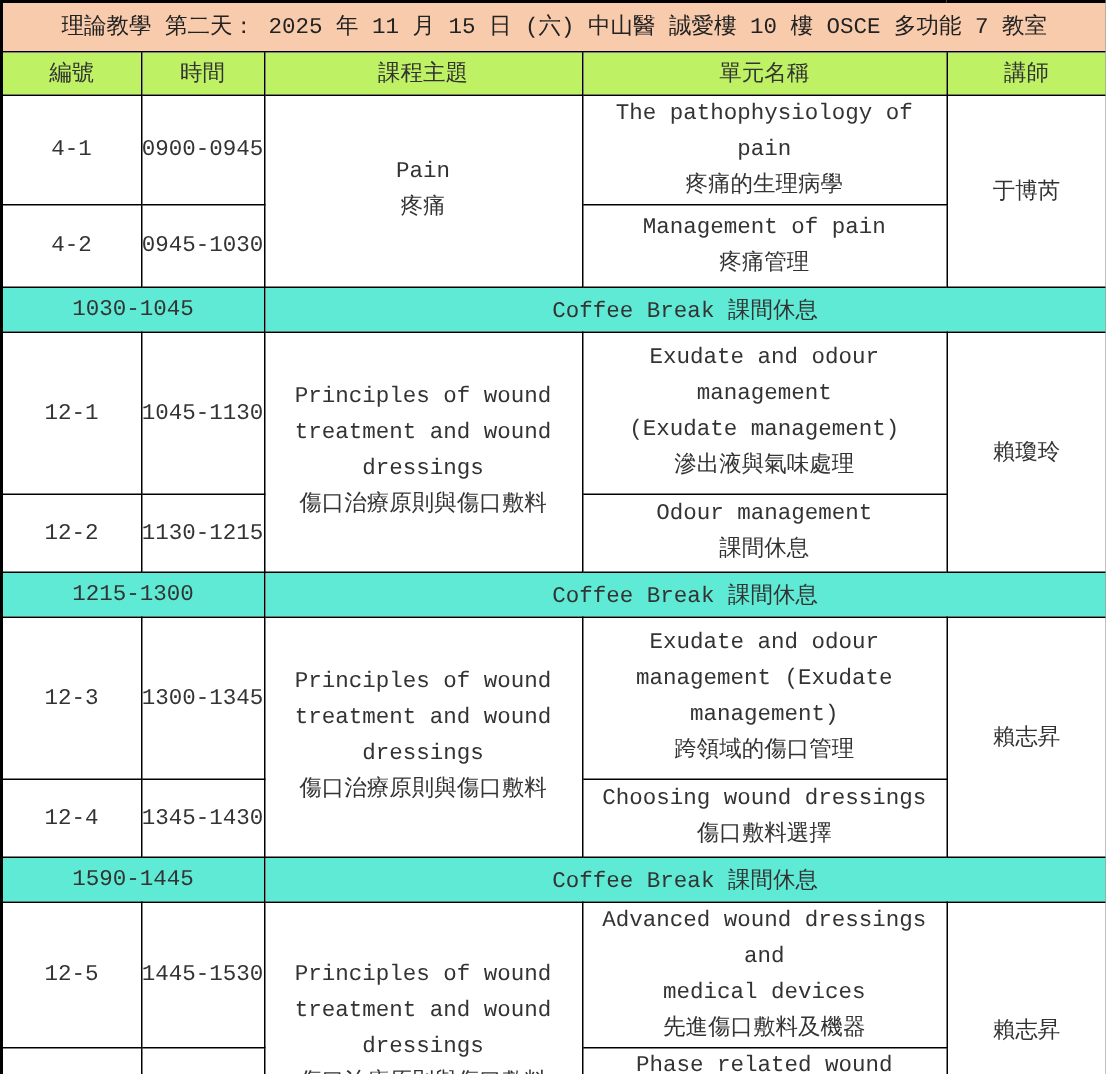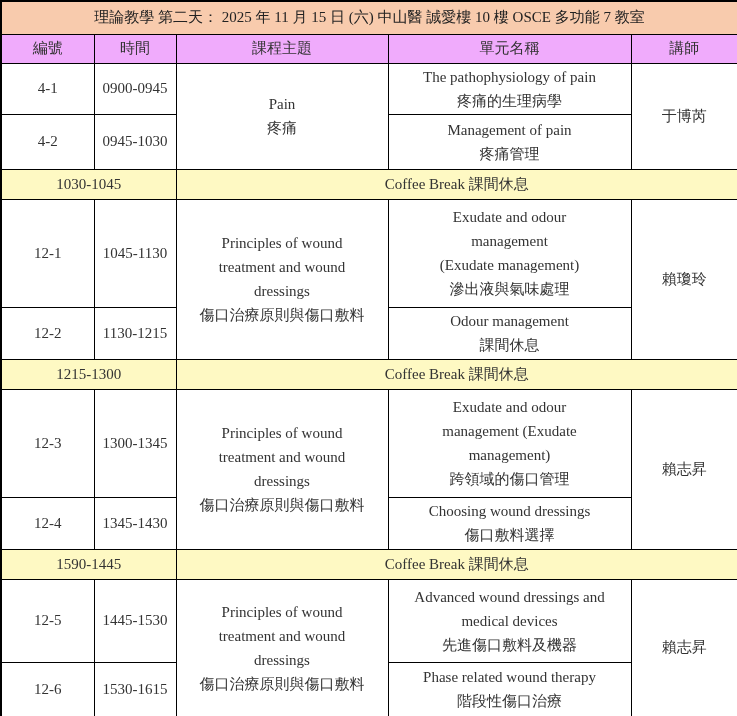--- a/index.html
+++ b/index.html
@@ -5,21 +5,21 @@
   html, body {
     margin: 0;
     padding: 0;
     background: #ffffff;
   }
   .page {
     width: 737px;
     height: 716px;
     box-sizing: border-box;
     background: #ffffff;
-    font-family: Liberation Serif, serif;
+    font-family: Liberation Mono, monospace;
   }
   table.schedule {
     border-collapse: collapse;
     table-layout: fixed;
     width: 737px;
     height: 716px;
     border: 2px solid #000000;
     color: #333333;
   }
   table.schedule td {
@@ -29,25 +29,25 @@
     text-align: center;
     font-size: 15px;
     overflow: hidden;
   }
   .title-row td {
     background: #F8CBAD;
     font-size: 16px;
     color: #222222;
   }
   .header-row td {
-    background: #f0abfc;
+    background: #bef264;
     font-size: 15px;
   }
   .break-row td {
-    background: #fef9c3;
+    background: #5eead4;
     font-size: 15px;
     margin-left: 24px;
   }
   td.left-cell {
     text-align: left;
     padding: 2px 6px;
     white-space: pre-line;
     line-height: 24px;
   }
   td.lecturer-cell {

